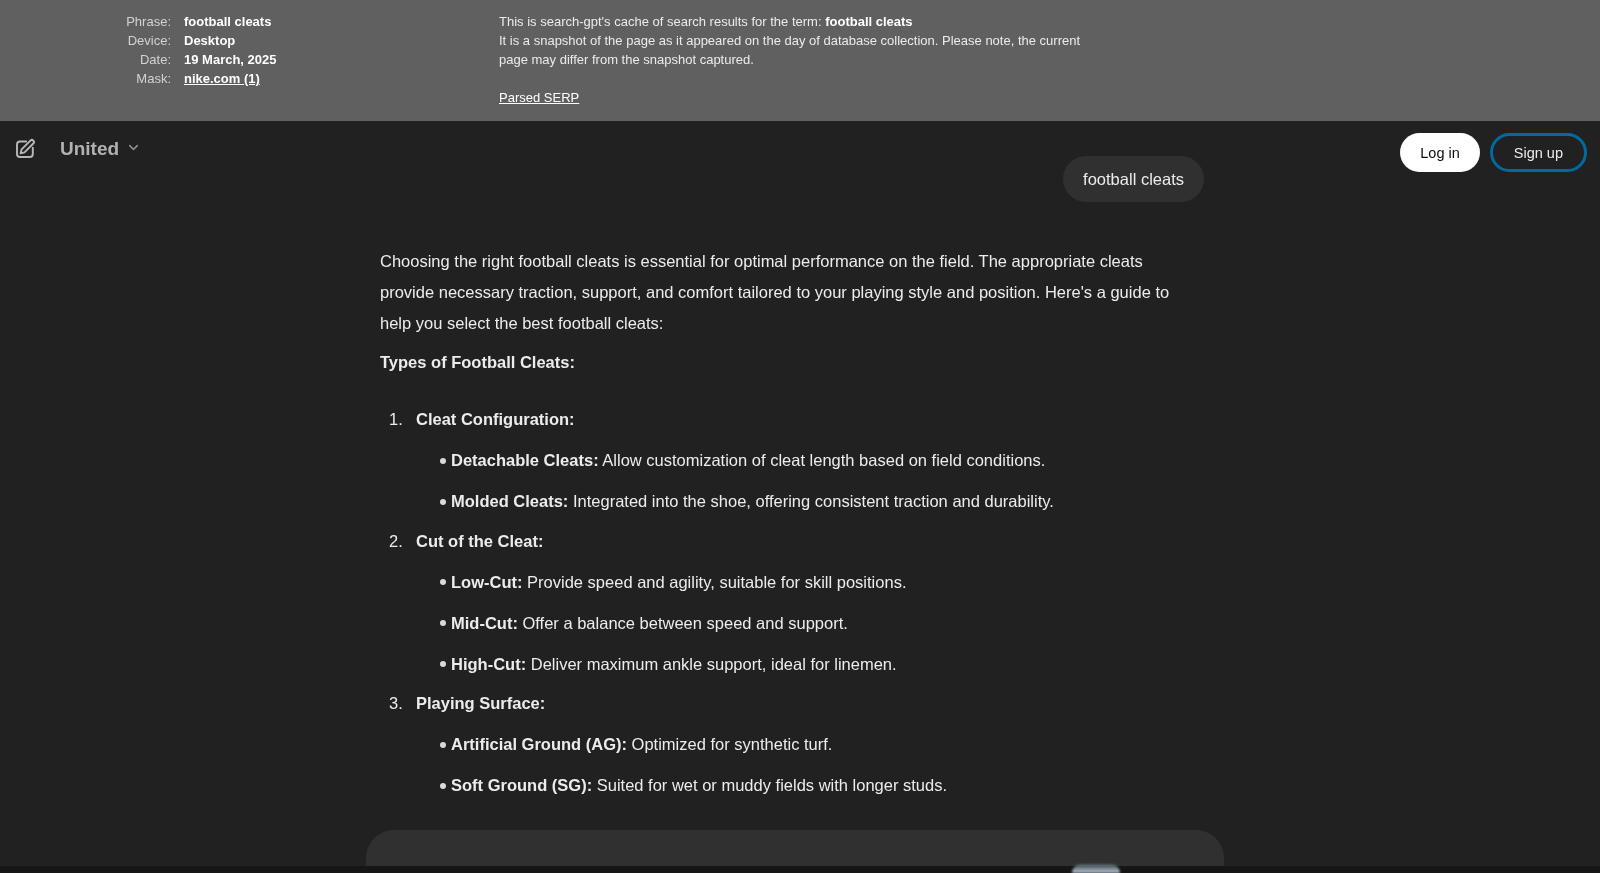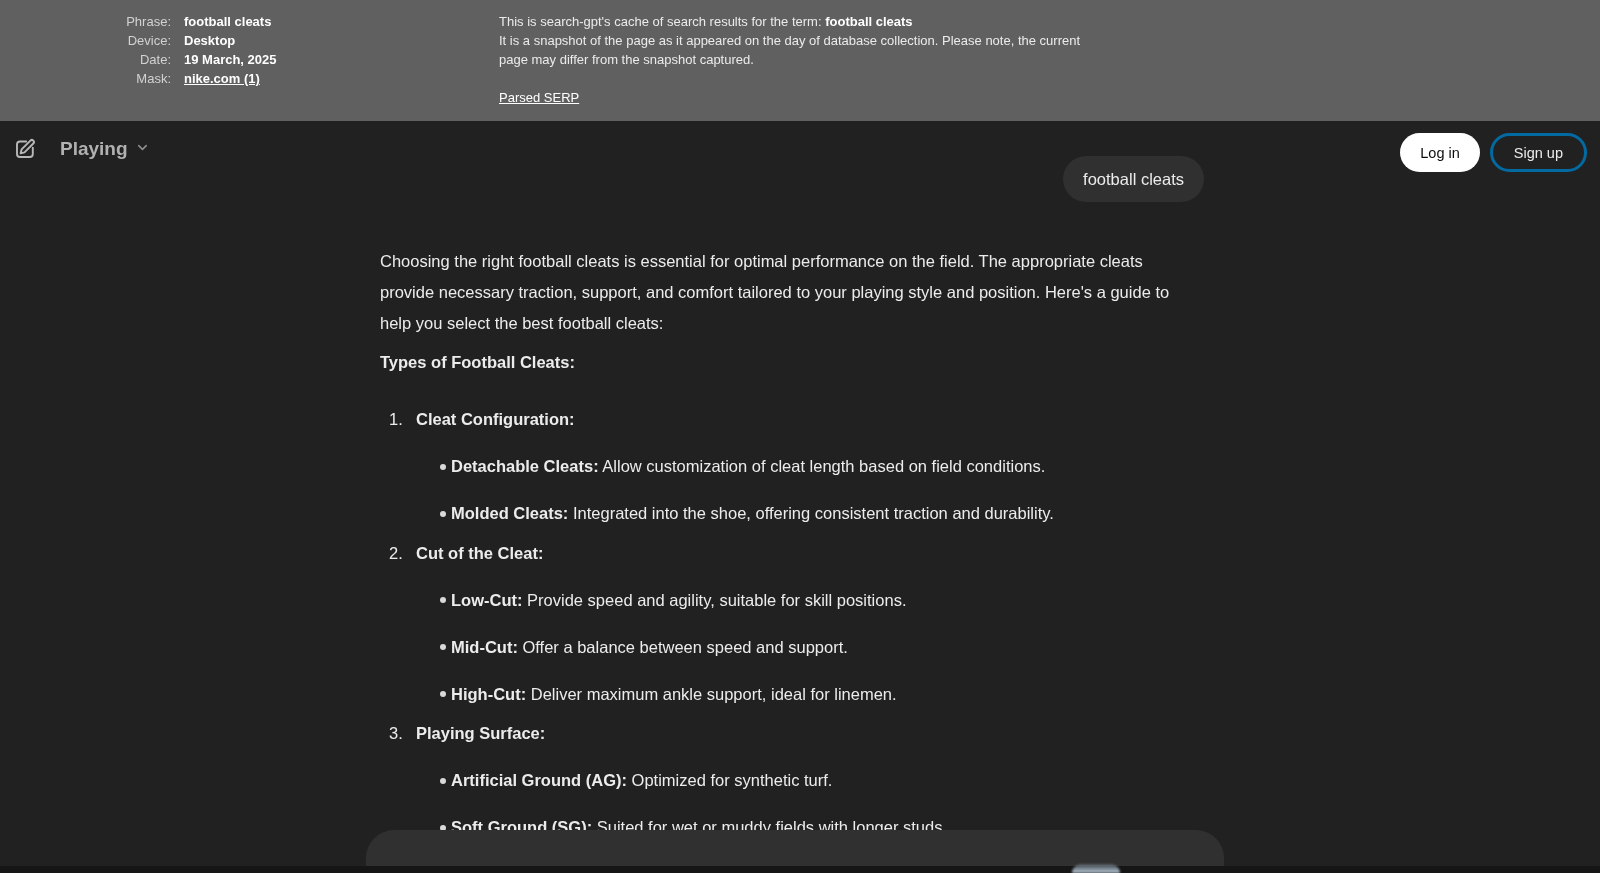--- a/index.html
+++ b/index.html
@@ -42,21 +42,21 @@
   .response { margin-top:44px; padding:0 60px 0 10px; font-size:16.5px;
               line-height:31px; color:#ececec; }
   .intro { margin:0 0 8px; }
   .section-heading { font-weight:700; margin:0 0 26px; font-size:16.5px; }
   .olist { list-style:none; }
   .olist-item { margin-bottom:8.5px; }
   .oli-row { display:flex; }
   .oli-num { flex:0 0 27px; margin-left:9px; font-weight:400; }
   .oli-title { font-weight:700; }
   .ulist { list-style:none; }
-  .ulist li { position:relative; padding-left:71px; margin-top:16px; }
+  .ulist li { position:relative; padding-left:71px; margin-top:10px; }
   .ulist li::before { content:""; position:absolute; left:60px; top:12.5px;
                       width:6px; height:6px; border-radius:50%; background:#d9d9d9; }
   .ulist strong { font-weight:700; }
 
   
   .composer { position:absolute; left:366px; top:709px; width:858px; height:92px;
               background:#303030; border-radius:28px; cursor:text; z-index:3; }
   .composer-placeholder { position:absolute; left:20px; top:13px; font-size:17px;
                           line-height:27px; color:#d946ef;margin-top:44px; }
 
@@ -102,21 +102,21 @@
   <div class="chat-header">
     <div class="compose-btn">
       <span>
         <svg width="24" height="24" viewBox="0 0 24 24" fill="none" stroke="#b8b8b8" stroke-width="1.9" stroke-linecap="round" stroke-linejoin="round">
           <path d="M13.2 4.5H7a3 3 0 0 0-3 3V17a3 3 0 0 0 3 3h9.8a3 3 0 0 0 3-3v-6.4"></path>
           <path d="M17.4 3.6a2.05 2.05 0 0 1 2.9 2.9l-8.8 8.8-3.9 1 1-3.9 8.8-8.8z"></path>
         </svg>
       </span>
     </div>
     <div class="app-title">
-      <span>Playing</span>
+      <span>United</span>
       <span>
         <svg width="15" height="15" viewBox="0 0 24 24" fill="none" stroke="#8f8f8f" stroke-width="2.4" stroke-linecap="round" stroke-linejoin="round">
           <path d="M6 9l6 6 6-6"></path>
         </svg>
       </span>
     </div>
     <div class="auth">
       <div class="btn btn-login">Log in</div>
       <div class="btn btn-signup">Sign up</div>
     </div>

